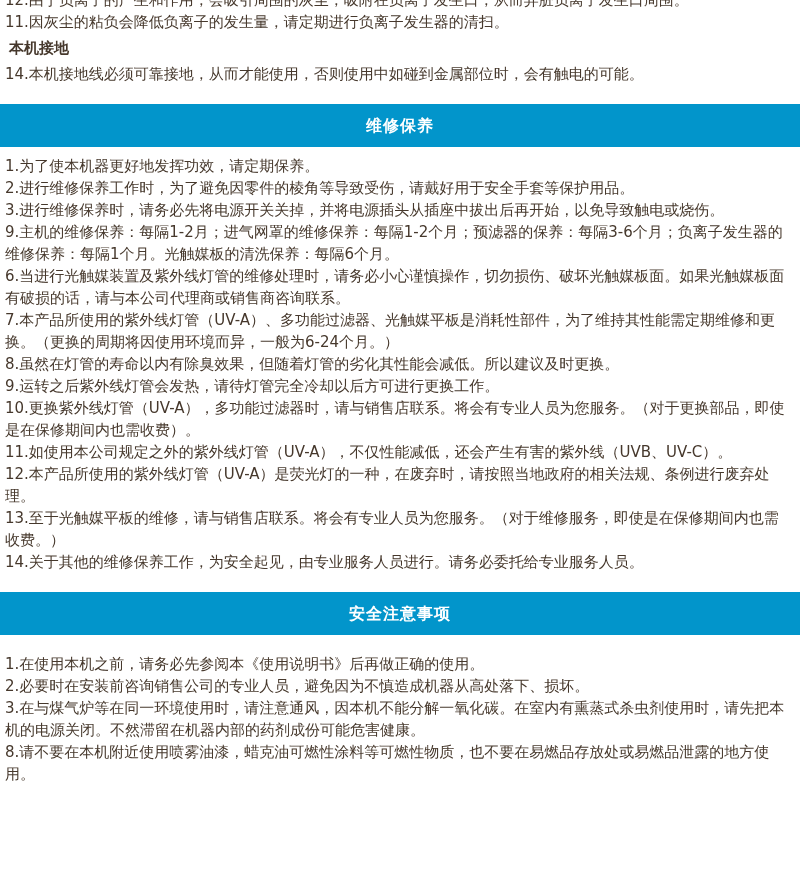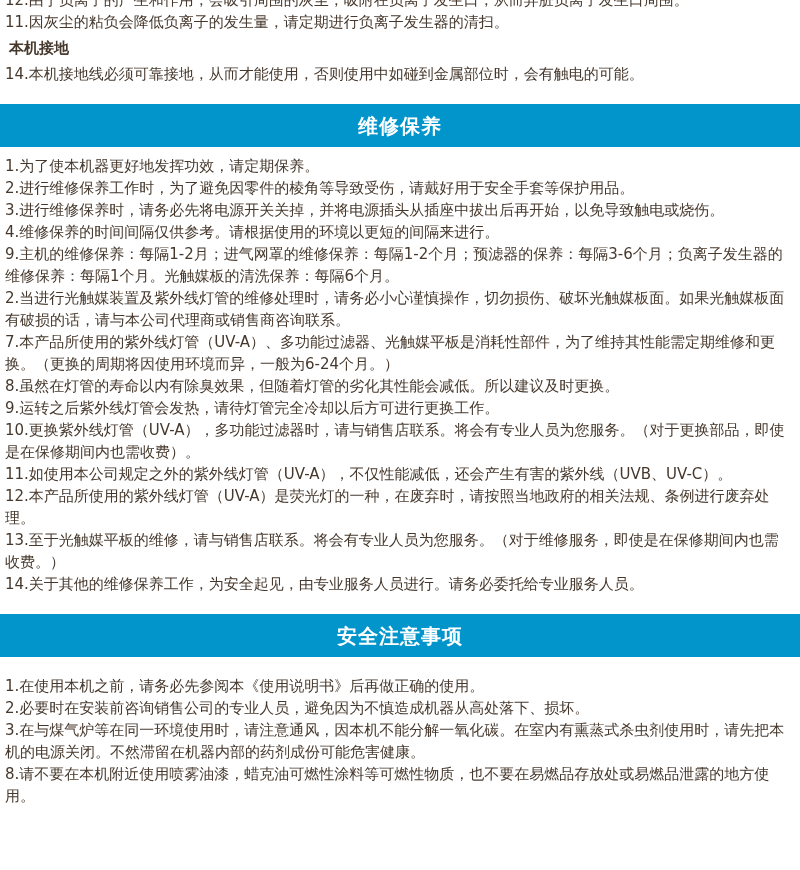--- a/index.html
+++ b/index.html
@@ -34,21 +34,21 @@
     margin-top: 19px;
     width: 800px;
     height: 43px;
     background: var(--section-header-bg, #0295CB);
     display: flex;
     align-items: center;
     justify-content: center;
   }
   .section-bar .bar-title {
     color: var(--section-header-text, #FFFFFF);
-    font-size: 20px;
+    font-size: 16px;
     font-weight: bold;
     letter-spacing: 1px;
   }
   .section-body {
     padding: 0 8px 0 5px;
   }
   .maintenance-body { margin-top: 8px; }
   .safety-body { margin-top: 18px; }
   .manufacturer {
     margin-top: 36px;
@@ -91,23 +91,22 @@
   </div>
 
   <div class="section-bar">
     <span class="bar-title">维修保养</span>
   </div>
 
   <div class="section-body maintenance-body">
     <p class="para">1.为了使本机器更好地发挥功效，请定期保养。</p>
     <p class="para">2.进行维修保养工作时，为了避免因零件的棱角等导致受伤，请戴好用于安全手套等保护用品。</p>
     <p class="para">3.进行维修保养时，请务必先将电源开关关掉，并将电源插头从插座中拔出后再开始，以免导致触电或烧伤。</p>
-    <p class="para">4.维修保养的时间间隔仅供参考。请根据使用的环境以更短的间隔来进行。</p>
     <p class="para">9.主机的维修保养：每隔1-2月；进气网罩的维修保养：每隔1-2个月；预滤器的保养：每隔3-6个月；负离子发生器的维修保养：每隔1个月。光触媒板的清洗保养：每隔6个月。</p>
-    <p class="para">2.当进行光触媒装置及紫外线灯管的维修处理时，请务必小心谨慎操作，切勿损伤、破坏光触媒板面。如果光触媒板面有破损的话，请与本公司代理商或销售商咨询联系。</p>
+    <p class="para">6.当进行光触媒装置及紫外线灯管的维修处理时，请务必小心谨慎操作，切勿损伤、破坏光触媒板面。如果光触媒板面有破损的话，请与本公司代理商或销售商咨询联系。</p>
     <p class="para">7.本产品所使用的紫外线灯管（UV-A）、多功能过滤器、光触媒平板是消耗性部件，为了维持其性能需定期维修和更换。（更换的周期将因使用环境而异，一般为6-24个月。）</p>
     <p class="para">8.虽然在灯管的寿命以内有除臭效果，但随着灯管的劣化其性能会减低。所以建议及时更换。</p>
     <p class="para">9.运转之后紫外线灯管会发热，请待灯管完全冷却以后方可进行更换工作。</p>
     <p class="para">10.更换紫外线灯管（UV-A），多功能过滤器时，请与销售店联系。将会有专业人员为您服务。（对于更换部品，即使是在保修期间内也需收费）。</p>
     <p class="para">11.如使用本公司规定之外的紫外线灯管（UV-A），不仅性能减低，还会产生有害的紫外线（UVB、UV-C）。</p>
     <p class="para">12.本产品所使用的紫外线灯管（UV-A）是荧光灯的一种，在废弃时，请按照当地政府的相关法规、条例进行废弃处理。</p>
     <p class="para">13.至于光触媒平板的维修，请与销售店联系。将会有专业人员为您服务。（对于维修服务，即使是在保修期间内也需收费。）</p>
     <p class="para">14.关于其他的维修保养工作，为安全起见，由专业服务人员进行。请务必委托给专业服务人员。</p>
   </div>
 

